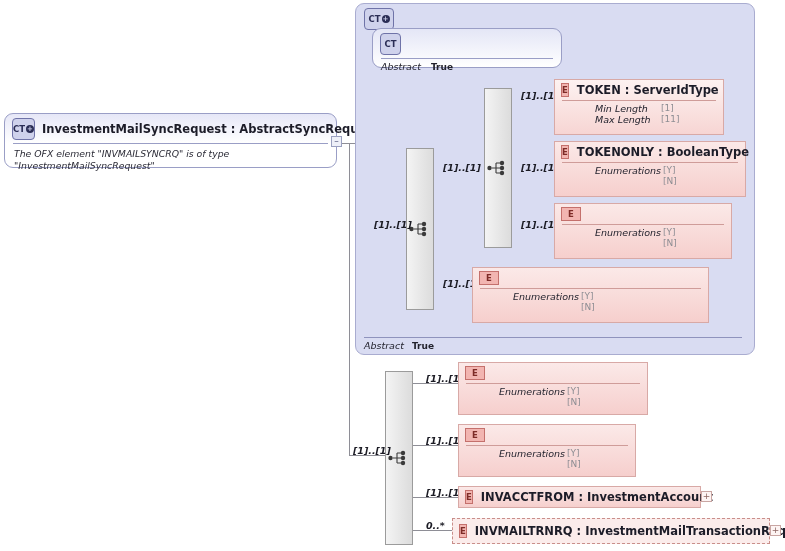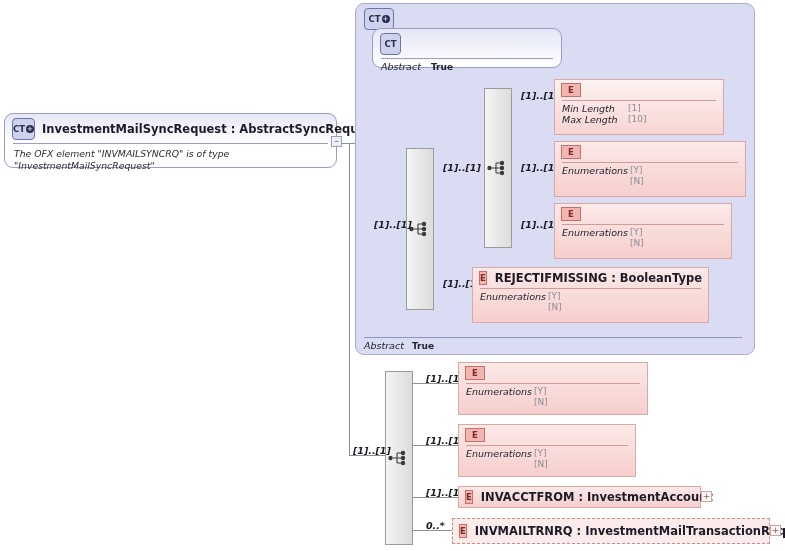--- a/index.html
+++ b/index.html
@@ -62,21 +62,21 @@
     background:linear-gradient(to bottom,#fbe9e8 0%,#f6cfcd 100%);
     border:1px solid #d8a9a6;
   }
   .el-card.solid-flat{background:linear-gradient(to bottom,#fdf2f1 0%,#f7d5d3 100%);}
   .el-card.dashed{border:1px dashed #c98e8a;background:#fbeceb;}
   .el-head{display:flex;align-items:center;gap:8px;
            padding:3px 8px 3px 6px;font-size:11.5px;font-weight:bold;
            color:#1c1c28;white-space:nowrap;}
   .el-sep{height:1px;background:#cf9c99;margin:0 7px;}
   .el-body{padding:2px 7px 3px 7px;font-size:9.5px;color:#23232e;
-           line-height:11px;white-space:nowrap;}
+           line-height:11px;white-space:nowrap;margin-left:33px;}
   .el-body .k{font-style:italic;display:inline-block;}
   .el-body .vcol{display:inline-block;color:#8d8d93;font-size:9px;
                  vertical-align:top;}
   .el-body .vcol div{line-height:11px;}
 
   
   .badge{display:inline-flex;align-items:center;justify-content:center;
          box-sizing:border-box;font-weight:bold;line-height:1;}
   .badge-ct{width:30px;height:22px;border:1px solid #6f73a8;border-radius:4px;
             background:#cfd2ec;color:#2a2d55;font-size:8.5px;gap:1px;}
@@ -216,33 +216,35 @@
   <div class="mult" style="left:426px;top:373px;">[1]..[1]</div>
   <div class="mult" style="left:426px;top:435px;">[1]..[1]</div>
   <div class="mult" style="left:426px;top:487px;">[1]..[1]</div>
   <div class="mult" style="left:426px;top:520px;">0..*</div>
 
   <div class="node el-card solid-flat" style="left:554px;top:79px;width:170px;height:56px;">
     <div class="el-head">
       <span class="badge badge-e">
           <span>E</span>
         </span>
+      <span>TOKEN  : ServerIdType</span>
     </div>
     <div class="el-sep"></div>
     <div class="el-body">
       <span class="k" style="width:66px">Min Length</span><span class="vcol">[1]</span><br>
-      <span class="k" style="width:66px">Max Length</span><span class="vcol">[10]</span>
+      <span class="k" style="width:66px">Max Length</span><span class="vcol">[11]</span>
     </div>
   </div>
 
   <div class="node el-card" style="left:554px;top:141px;width:192px;height:56px;">
     <div class="el-head">
       <span class="badge badge-e">
           <span>E</span>
         </span>
+      <span>TOKENONLY : BooleanType</span>
     </div>
     <div class="el-sep"></div>
     <div class="el-body">
       <span class="k" style="width:68px">Enumerations</span><span class="vcol"><div>[Y]</div><div>[N]</div></span>
     </div>
   </div>
 
   <div class="node el-card" style="left:554px;top:203px;width:178px;height:56px;">
     <div class="el-head">
       <span class="badge badge-e">
@@ -253,21 +255,20 @@
     <div class="el-body">
       <span class="k" style="width:68px">Enumerations</span><span class="vcol"><div>[Y]</div><div>[N]</div></span>
     </div>
   </div>
 
   <div class="node el-card" style="left:472px;top:267px;width:237px;height:56px;">
     <div class="el-head">
       <span class="badge badge-e">
           <span>E</span>
         </span>
-      <span>REJECTIFMISSING : BooleanType</span>
     </div>
     <div class="el-sep"></div>
     <div class="el-body">
       <span class="k" style="width:68px">Enumerations</span><span class="vcol"><div>[Y]</div><div>[N]</div></span>
     </div>
   </div>
 
   <div class="node el-card" style="left:458px;top:362px;width:190px;height:53px;">
     <div class="el-head">
       <span class="badge badge-e">

